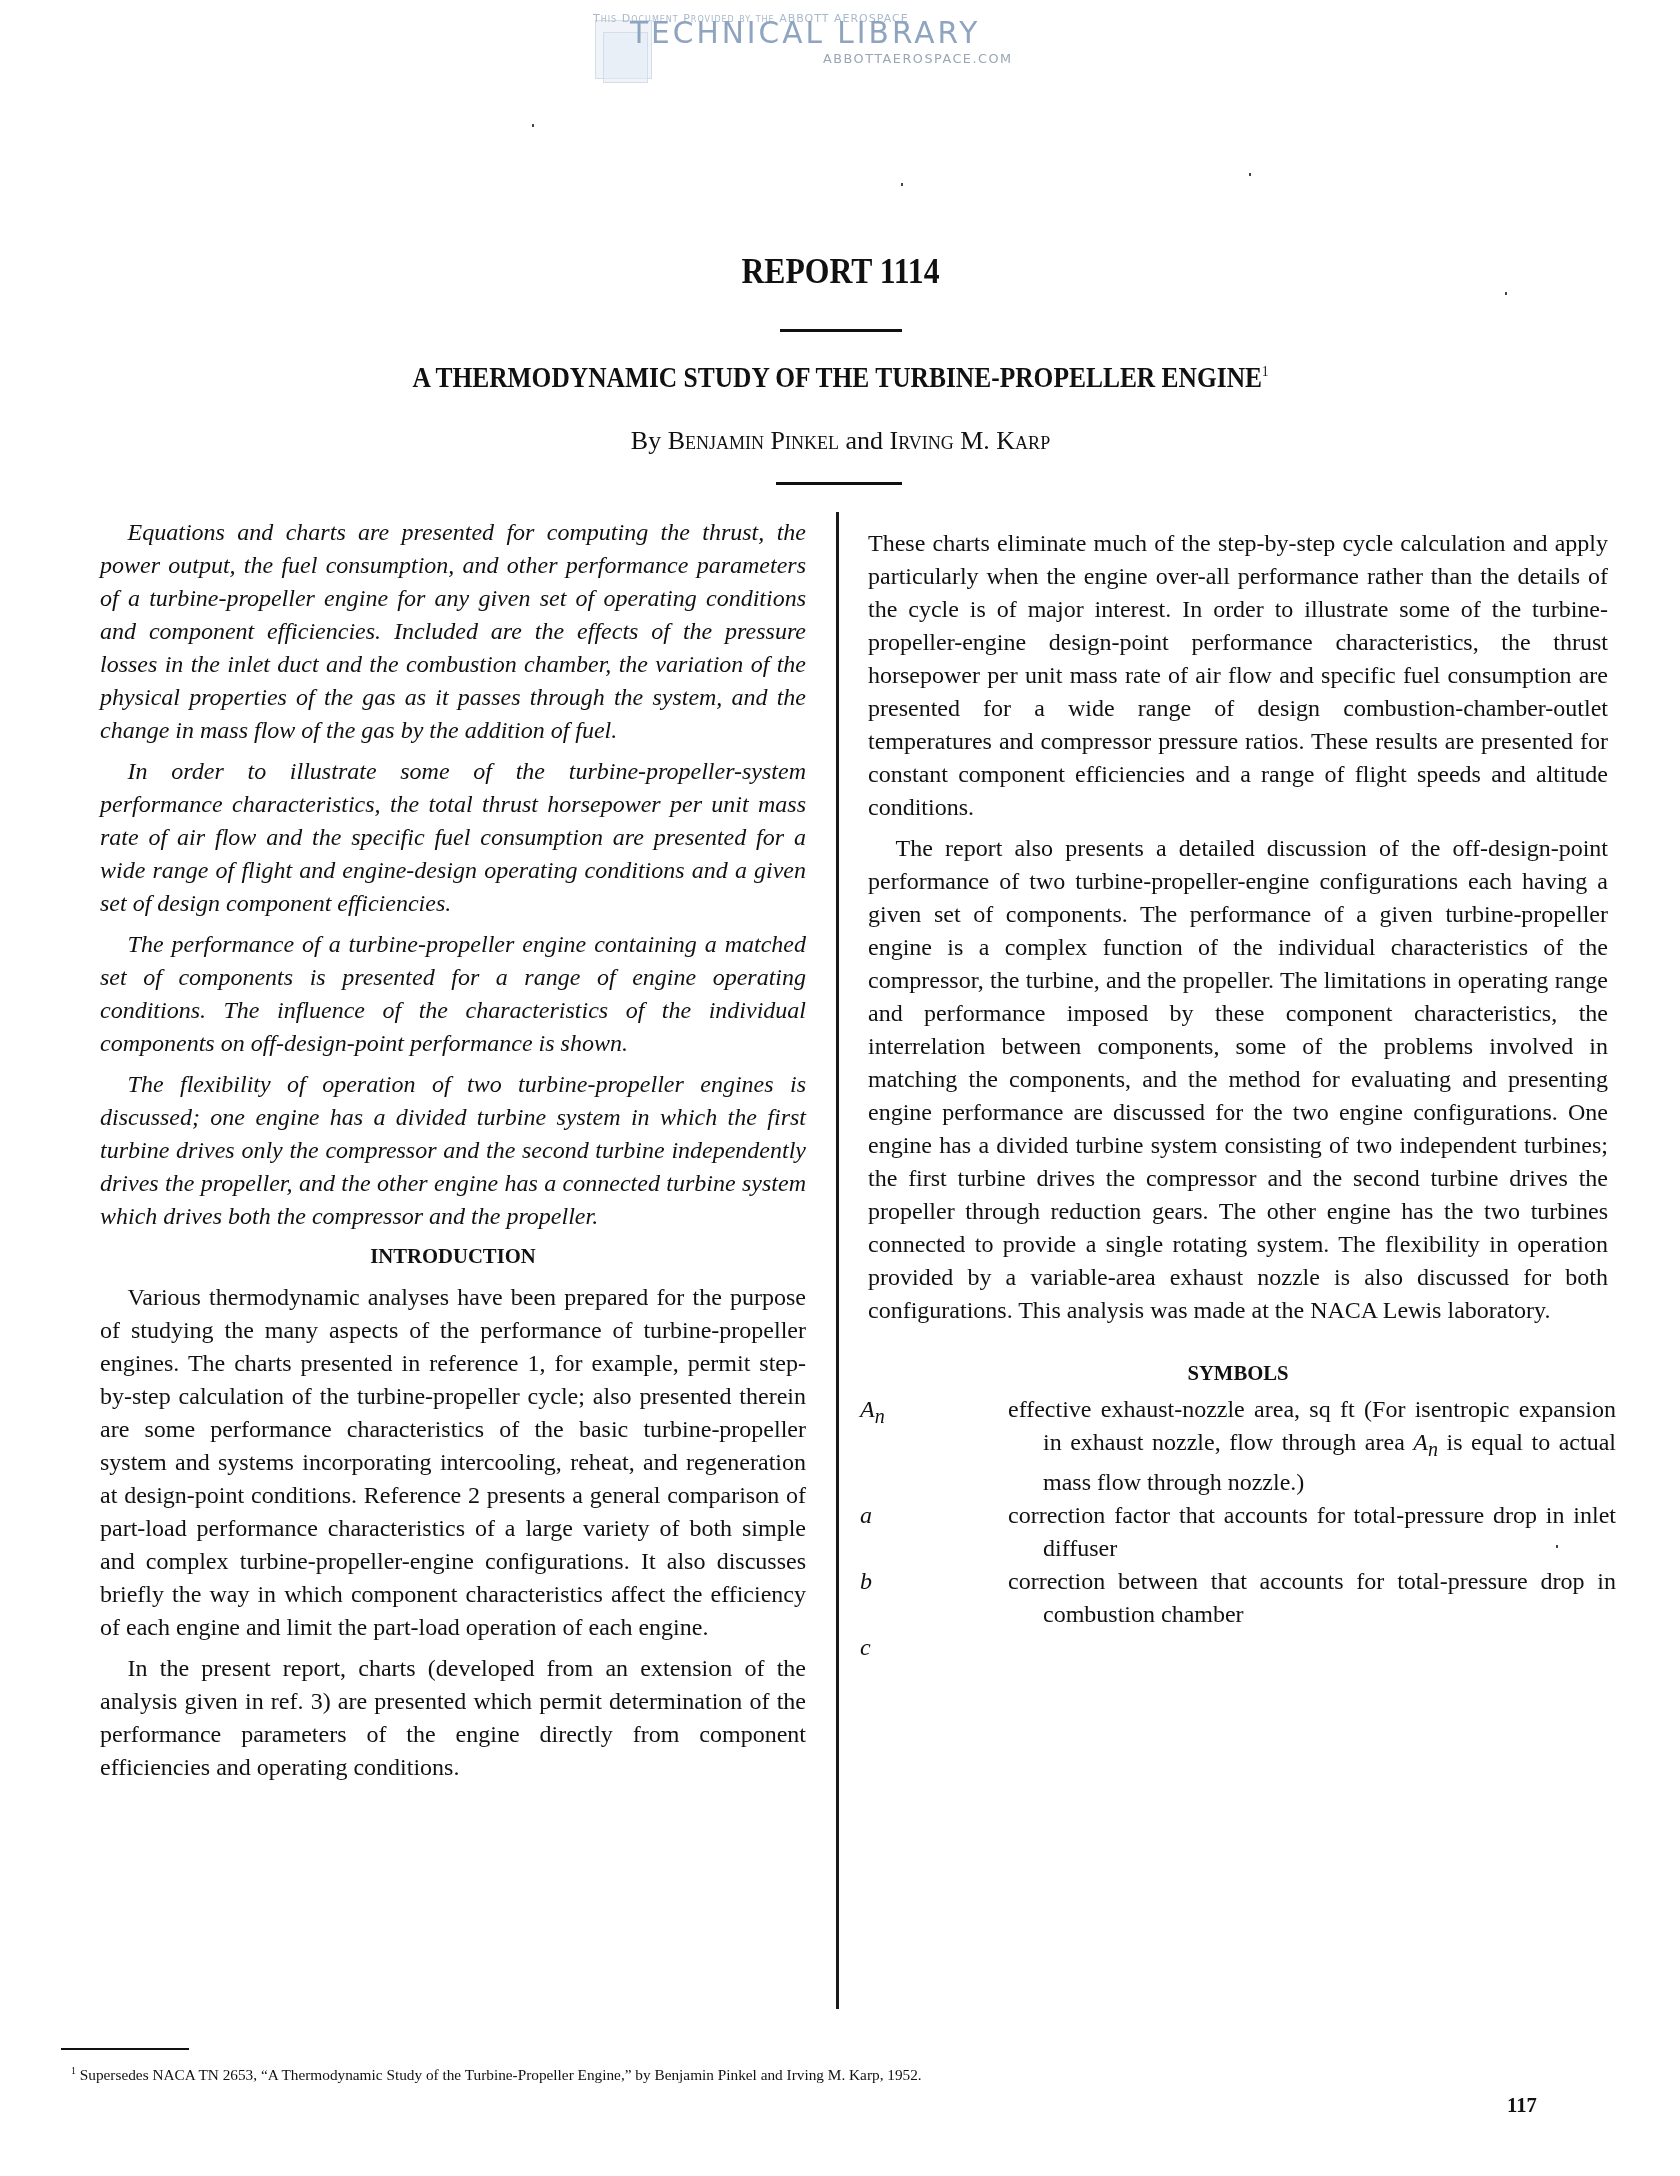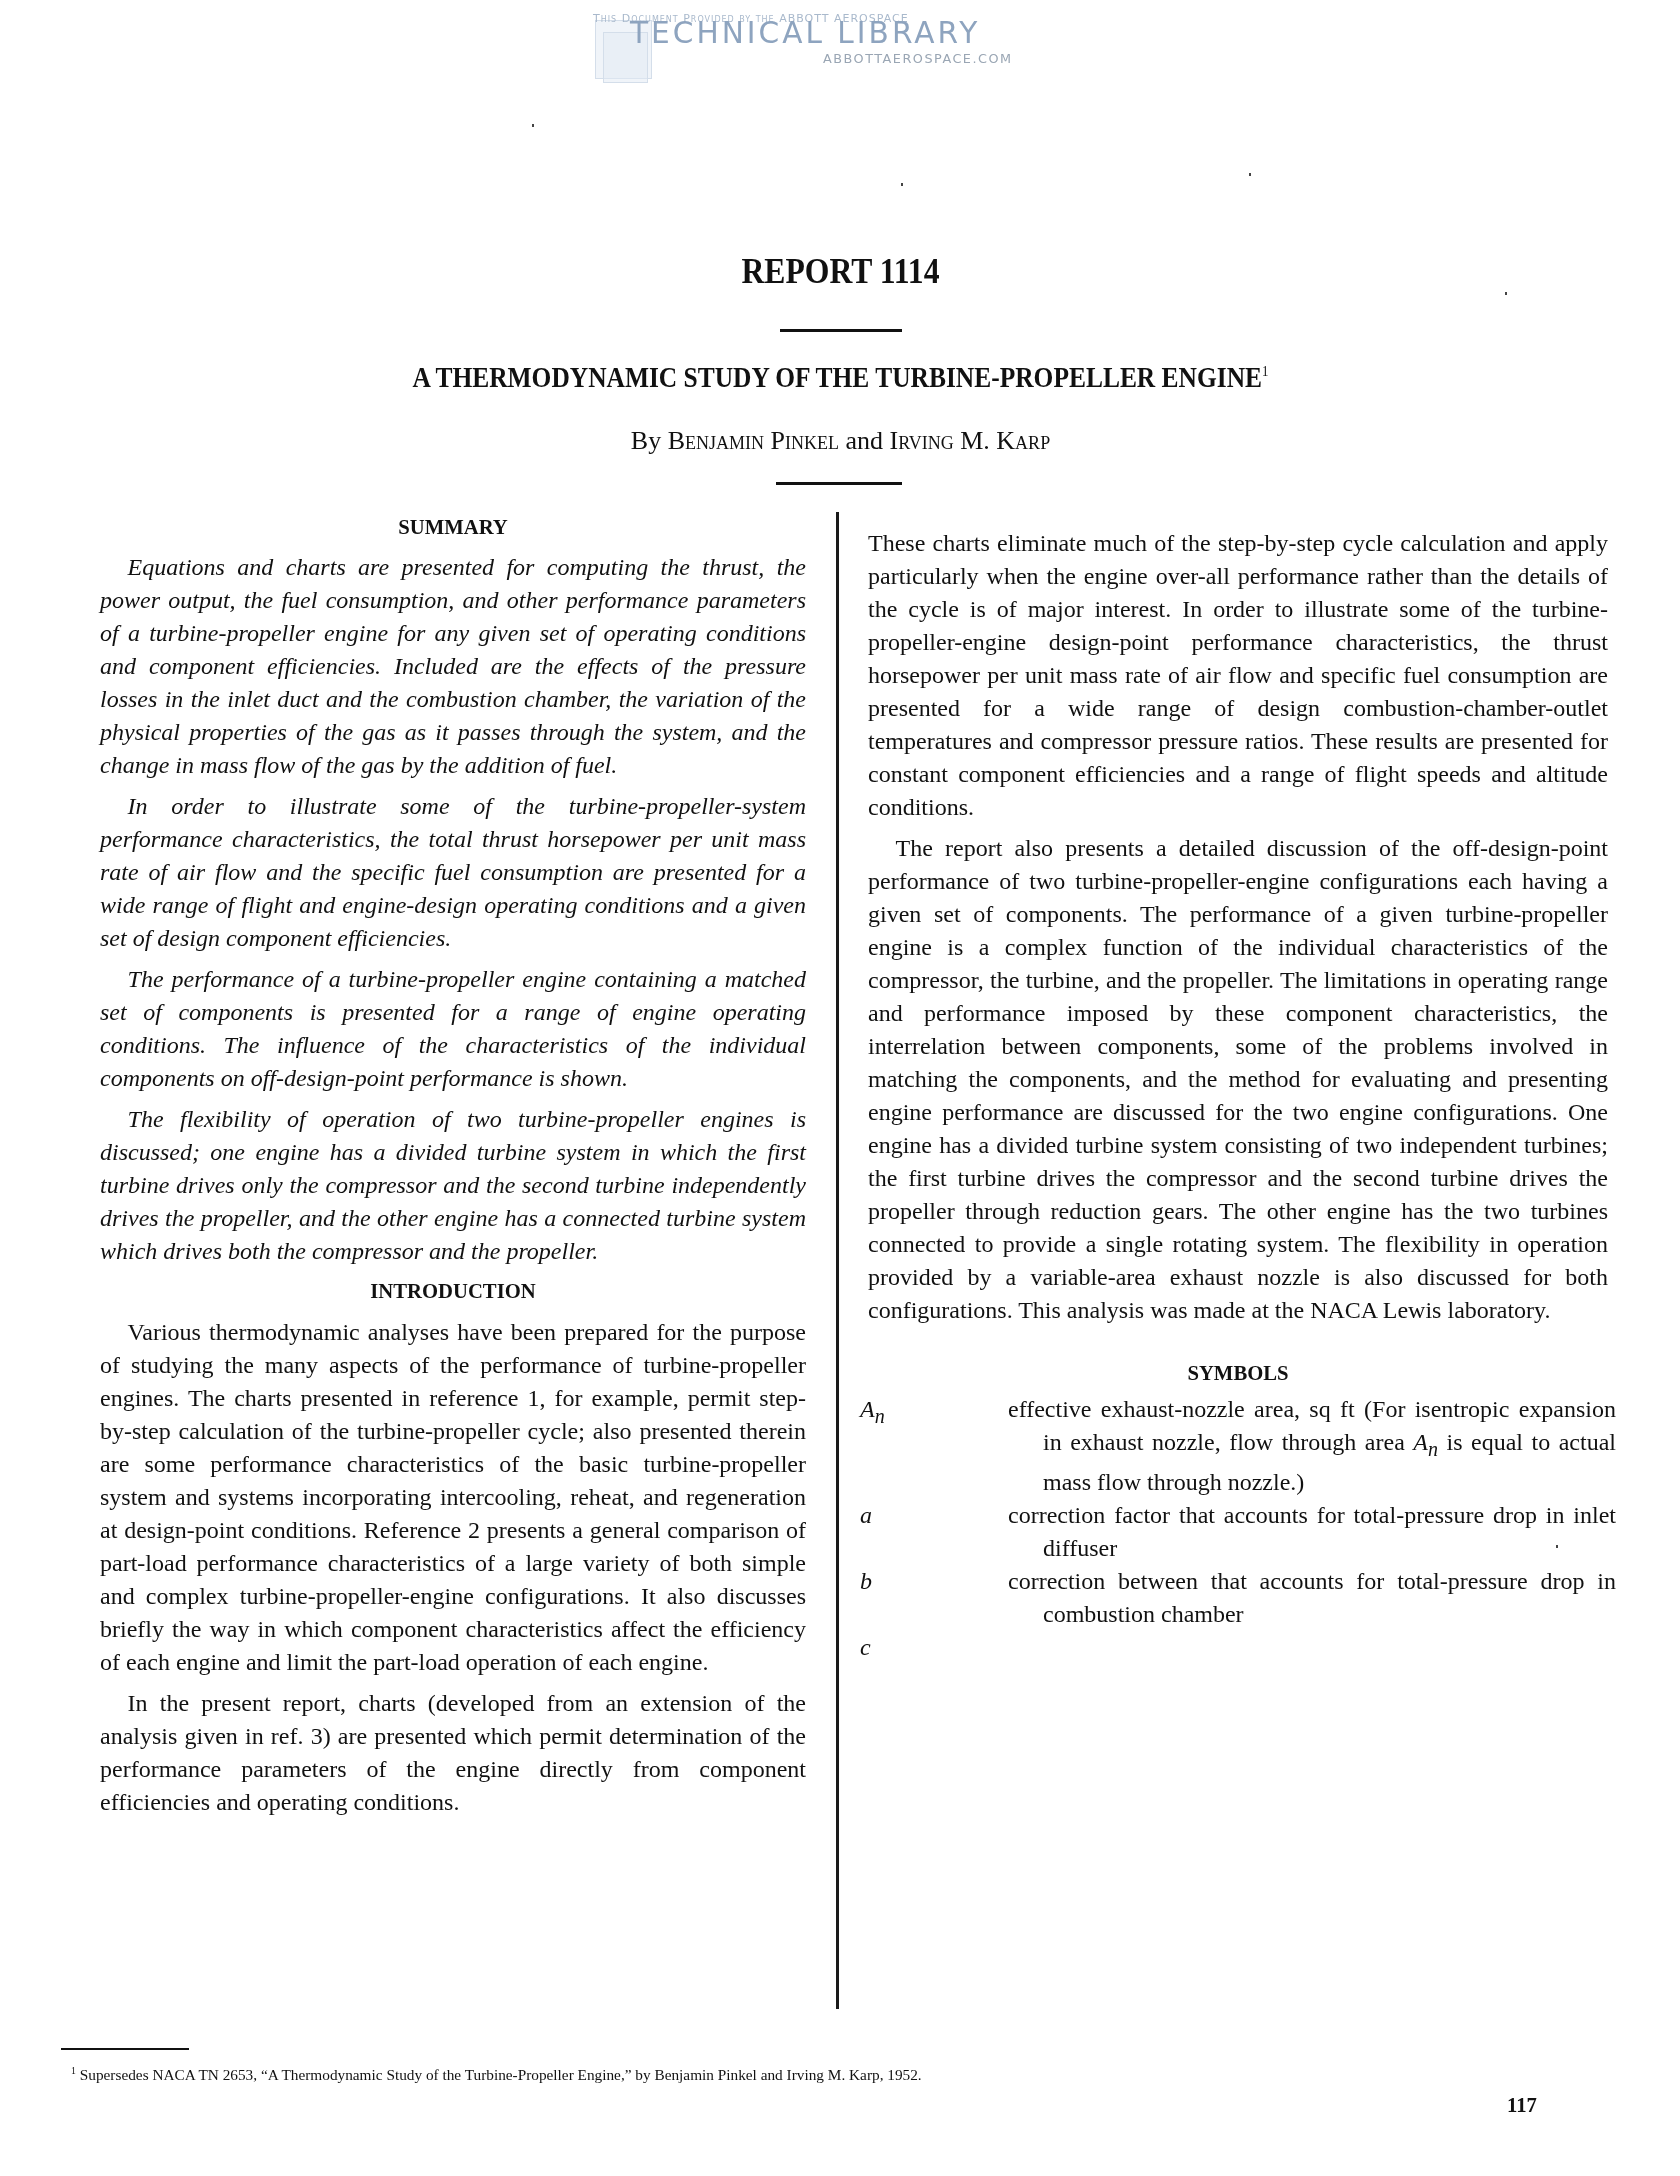--- a/index.html
+++ b/index.html
@@ -70,21 +70,20 @@
 <div class="center authors">
   <span>By</span>
   <span class="sc">Benjamin Pinkel</span>
   <span>and</span>
   <span class="sc">Irving M. Karp</span>
 </div>
 <div class="rule r2"></div>
 
 <div class="col left">
   <div class="summary">
-    <div class="heading">SUMMARY</div>
     <p>Equations and charts are presented for computing the thrust, the power output, the fuel consumption, and other performance parameters of a turbine-propeller engine for any given set of operating conditions and component efficiencies. Included are the effects of the pressure losses in the inlet duct and the combustion chamber, the variation of the physical properties of the gas as it passes through the system, and the change in mass flow of the gas by the addition of fuel.</p>
     <p>In order to illustrate some of the turbine-propeller-system performance characteristics, the total thrust horsepower per unit mass rate of air flow and the specific fuel consumption are presented for a wide range of flight and engine-design operating conditions and a given set of design component efficiencies.</p>
     <p>The performance of a turbine-propeller engine containing a matched set of components is presented for a range of engine operating conditions. The influence of the characteristics of the individual components on off-design-point performance is shown.</p>
     <p>The flexibility of operation of two turbine-propeller engines is discussed; one engine has a divided turbine system in which the first turbine drives only the compressor and the second turbine independently drives the propeller, and the other engine has a connected turbine system which drives both the compressor and the propeller.</p>
   </div>
   <div class="heading">INTRODUCTION</div>
   <p>Various thermodynamic analyses have been prepared for the purpose of studying the many aspects of the performance of turbine-propeller engines. The charts presented in reference 1, for example, permit step-by-step calculation of the turbine-propeller cycle; also presented therein are some performance characteristics of the basic turbine-propeller system and systems incorporating intercooling, reheat, and regeneration at design-point conditions. Reference 2 presents a general comparison of part-load performance characteristics of a large variety of both simple and complex turbine-propeller-engine configurations. It also discusses briefly the way in which component characteristics affect the efficiency of each engine and limit the part-load operation of each engine.</p>
   <p>In the present report, charts (developed from an extension of the analysis given in ref. 3) are presented which permit determination of the performance parameters of the engine directly from component efficiencies and operating conditions.</p>
 </div>
 

